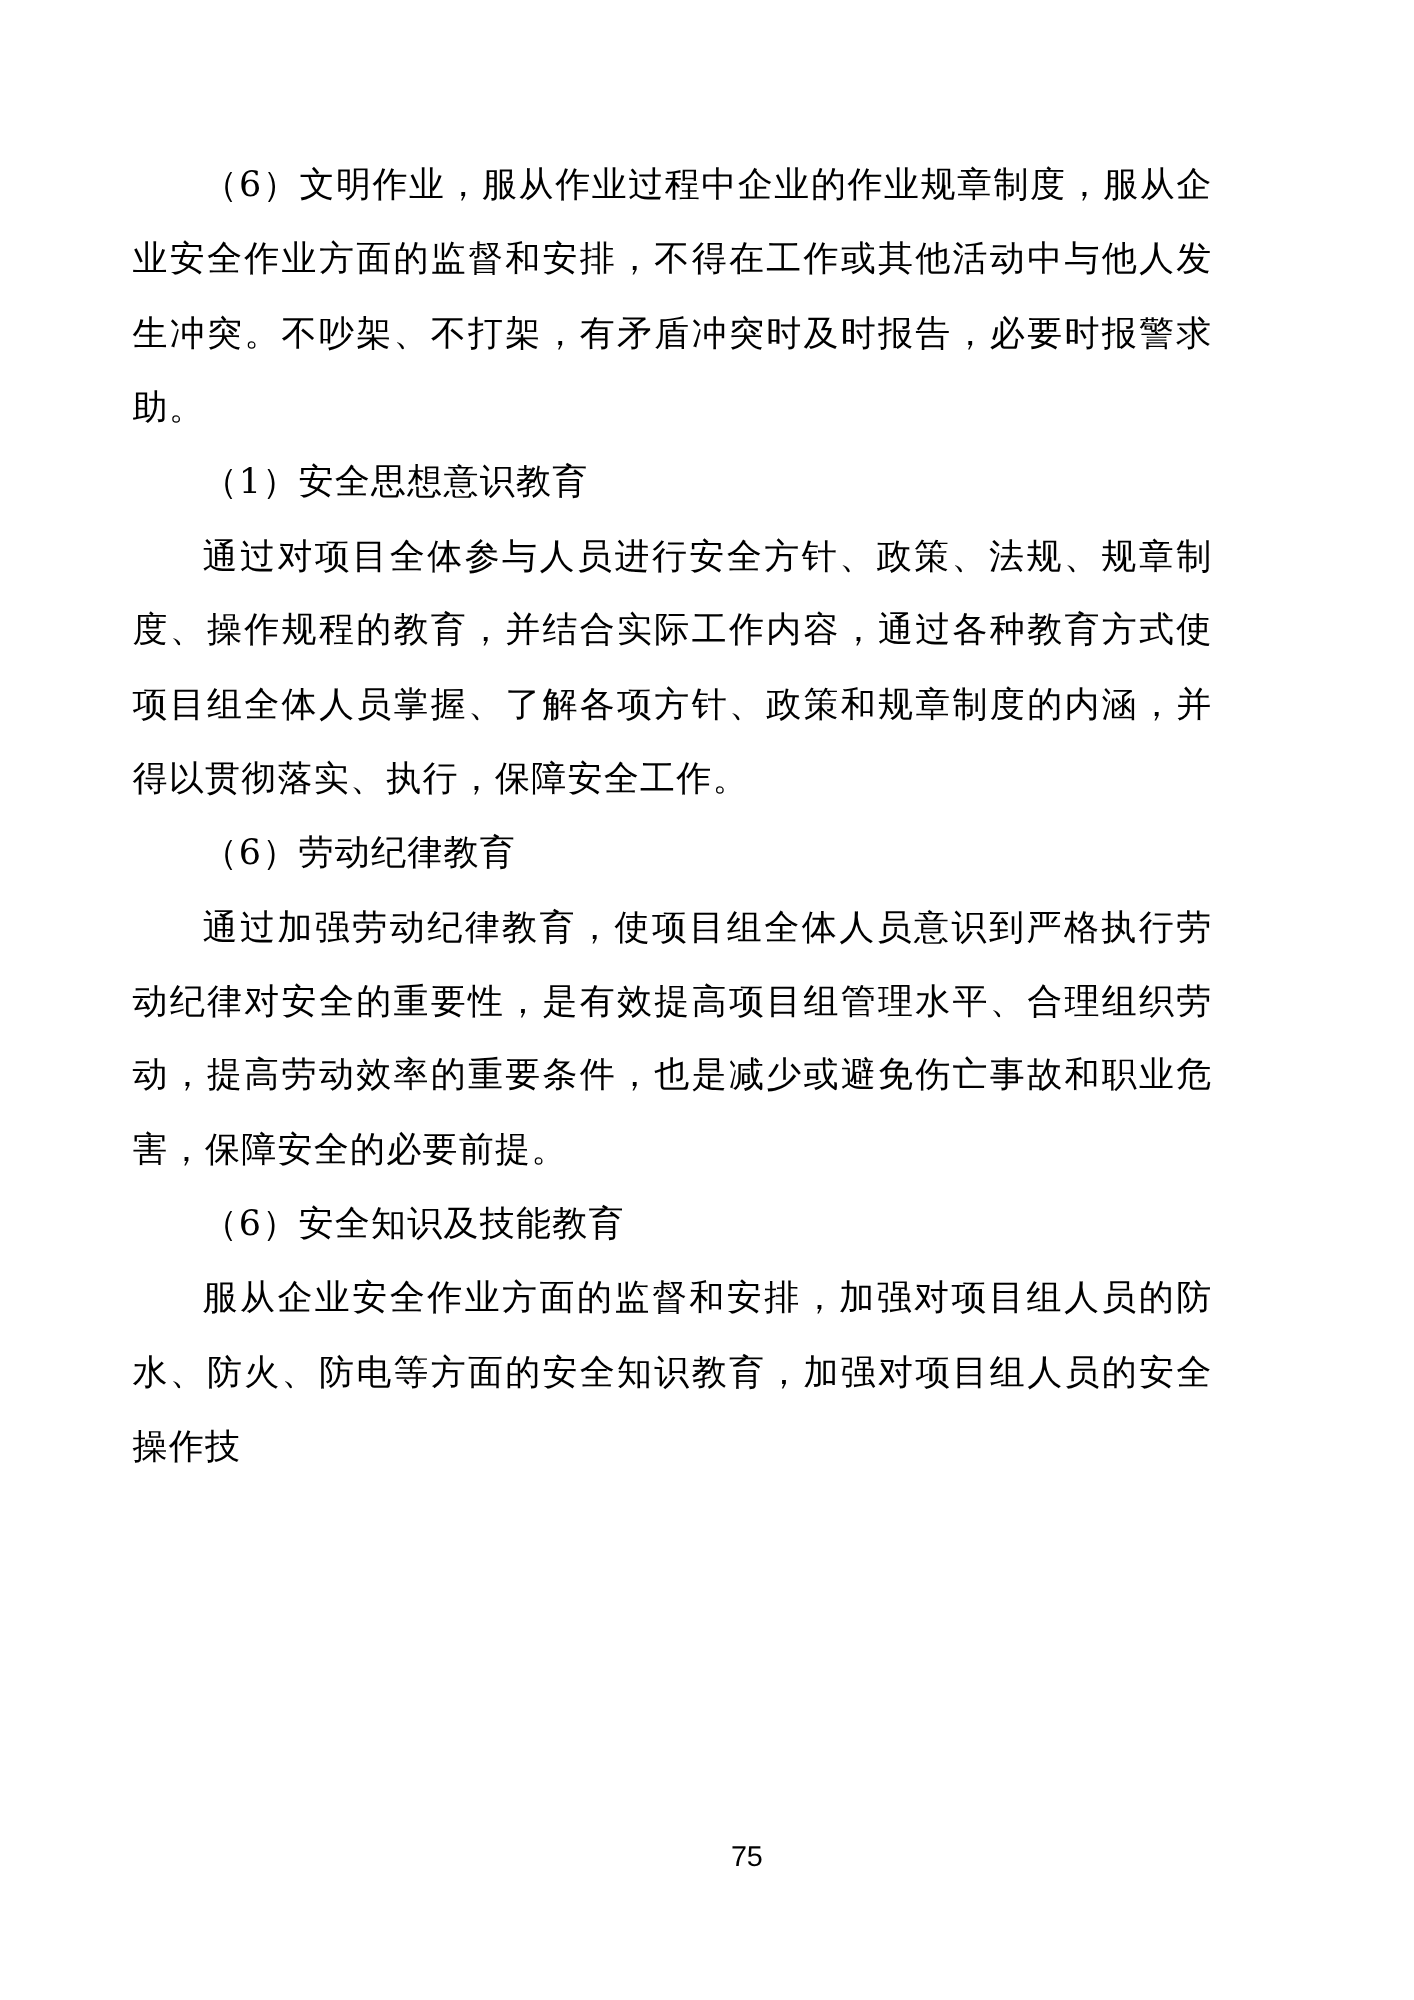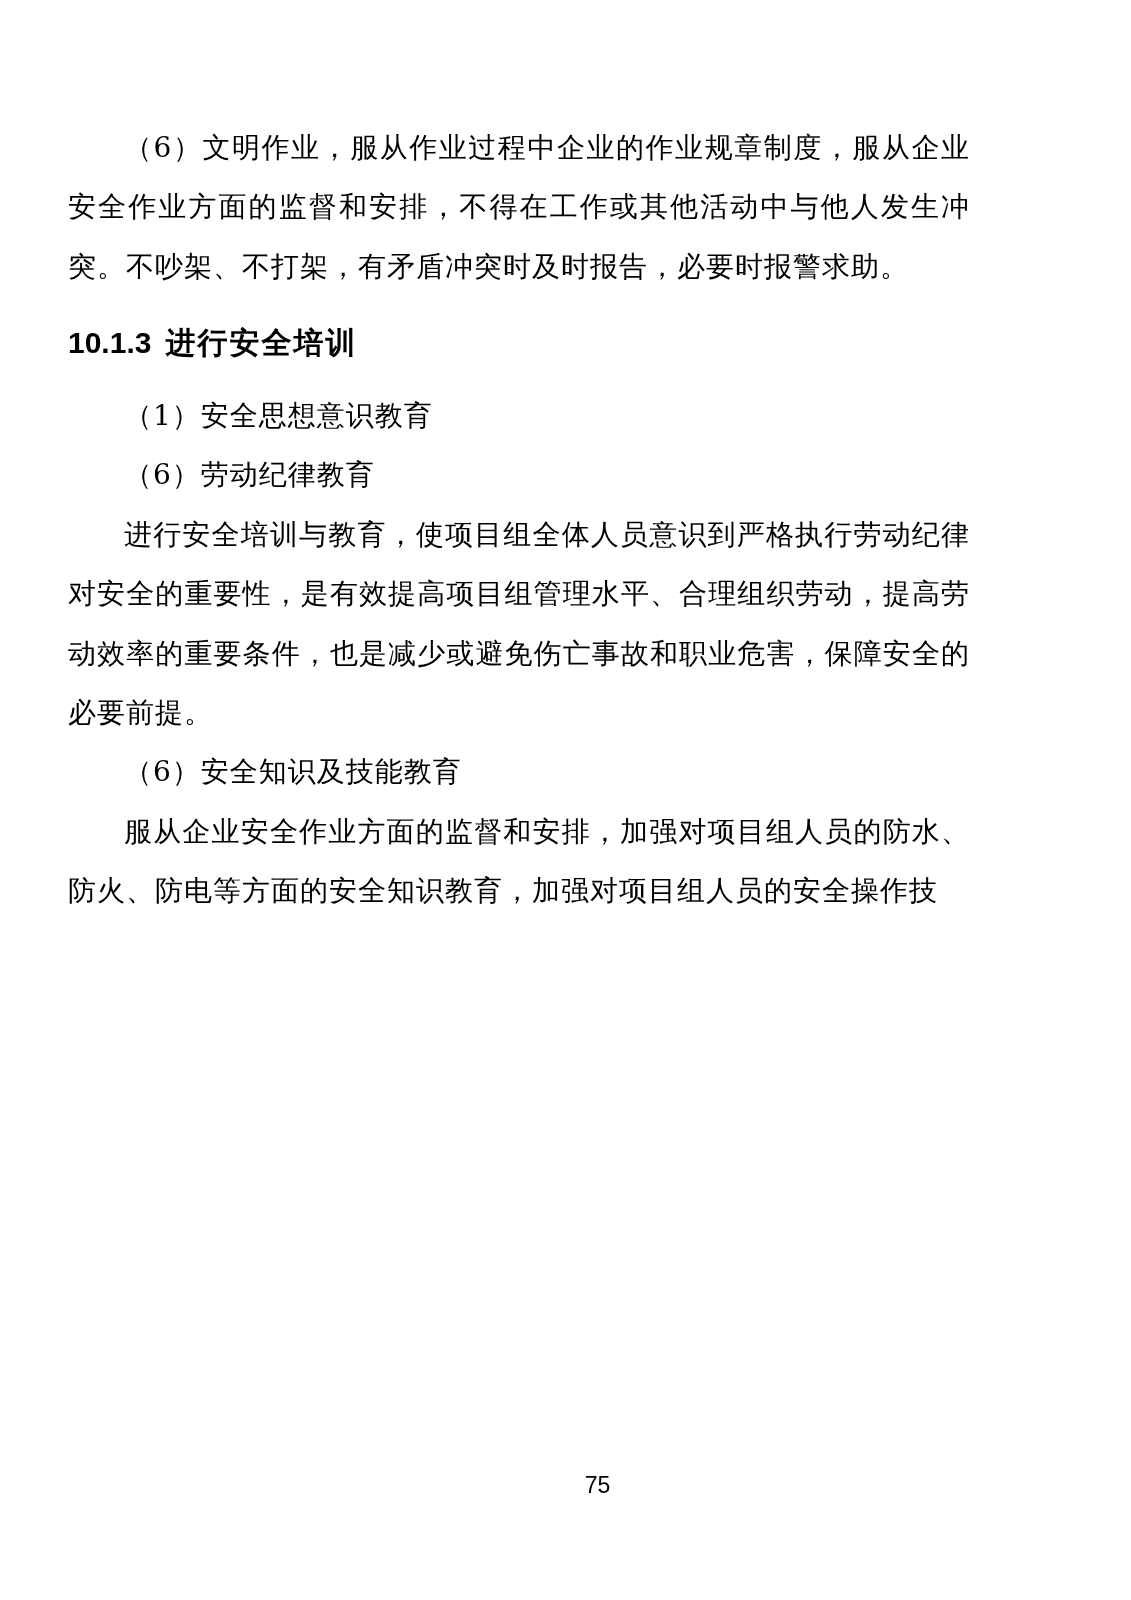--- a/index.html
+++ b/index.html
@@ -13,21 +13,21 @@
     position: relative;
     font-family: "DejaVu Serif", "Liberation Serif", serif;
     color: #000000;
     overflow: hidden;
   }
   .page {
     position: relative;
     box-sizing: border-box;
     width: 1131px;
     height: 1600px;
-    padding: 118px 161px 0 68px;
+    padding: 118px 161px 0 106px;
   }
   .para {
     margin: 0;
     font-size: 28px;
     line-height: 2.12;
     text-align: justify;
     text-justify: inter-character;
     text-indent: 2em;
     letter-spacing: 1px;
   }
@@ -60,31 +60,29 @@
     margin-left: 32px;
   }
 </style>
 </head>
 <body>
 
 <div class="page">
 
   <p class="para">（6）文明作业，服从作业过程中企业的作业规章制度，服从企业安全作业方面的监督和安排，不得在工作或其他活动中与他人发生冲突。不吵架、不打架，有矛盾冲突时及时报告，必要时报警求助。</p>
 
-  <h2 class="heading">
-    <span class="hnum">10.1.3</span><span class="htitle">进行安全培训</span>
-  </h2>
 
 
   <p class="para">（1）安全思想意识教育</p>
 
+  <p class="para">通过对项目全体参与人员进行安全方针、政策、法规、规章制度、操作规程的教育，并结合实际工作内容，通过各种教育方式使项目组全体人员掌握、了解各项方针、政策和规章制度的内涵，并得以贯彻落实、执行，保障安全工作。</p>
 
   <p class="para">（6）劳动纪律教育</p>
 
-  <p class="para">进行安全培训与教育，使项目组全体人员意识到严格执行劳动纪律对安全的重要性，是有效提高项目组管理水平、合理组织劳动，提高劳动效率的重要条件，也是减少或避免伤亡事故和职业危害，保障安全的必要前提。</p>
+  <p class="para">通过加强劳动纪律教育，使项目组全体人员意识到严格执行劳动纪律对安全的重要性，是有效提高项目组管理水平、合理组织劳动，提高劳动效率的重要条件，也是减少或避免伤亡事故和职业危害，保障安全的必要前提。</p>
 
   <p class="para">（6）安全知识及技能教育</p>
 
   <p class="para">服从企业安全作业方面的监督和安排，加强对项目组人员的防水、防火、防电等方面的安全知识教育，加强对项目组人员的安全操作技</p>
 
   <div class="pagenum">75</div>
 
 </div>
 
 </body></html>

